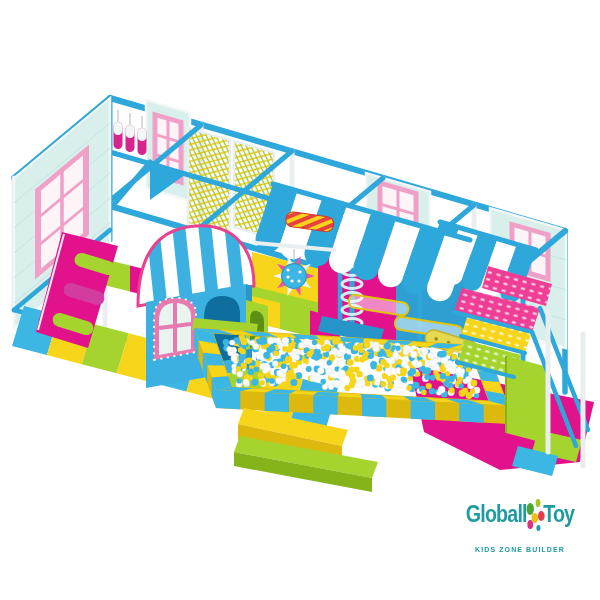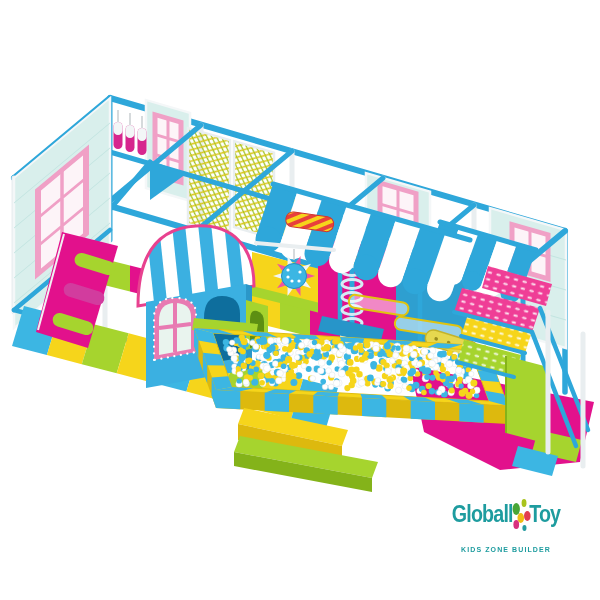--- a/index.html
+++ b/index.html
@@ -10,21 +10,21 @@
   .pipe{stroke:var(--pipe);fill:none;stroke-linecap:round}
   .post{stroke:var(--post);fill:none;stroke-linecap:round}
   .mint{fill:var(--mint);stroke:var(--soft);stroke-width:2.5}
   .sidel{stroke:var(--mintline);stroke-width:1;fill:none}
   .winf{fill:#fdf4f8;stroke:var(--wpink)}
   .winb{stroke:var(--wpink);fill:none}
   .f-mag{fill:var(--magenta)} .f-yel{fill:var(--yellow)} .f-ydp{fill:var(--ydeep)}
   .f-lim{fill:var(--lime)} .f-ldp{fill:var(--ldeep)} .f-tent{fill:var(--tent)}
   .f-bb{fill:var(--ballb)} .f-pink{fill:#ef3e96} .f-teal2{fill:#2e9fd0}
   
-  .logo{position:absolute;top:498px;right:14px;width:160px;text-align:center;color:var(--logoteal)}
+  .logo{position:absolute;top:498px;right:0;width:160px;text-align:center;color:var(--logoteal)}
   .brand{font-weight:bold;font-size:24px;letter-spacing:-1px;line-height:1.2;
          transform:scaleX(.82);transform-origin:center;white-space:nowrap}
   .dots{display:inline-block;position:relative;width:20px;height:33px;vertical-align:-9px}
   .dots i{position:absolute;border-radius:50%}
   .d0{left:0;top:5px;width:9px;height:12px}
   .d1{left:11px;top:1px;width:6px;height:8px}
   .d2{left:6px;top:15px;width:8px;height:10px}
   .d3{left:14px;top:13px;width:8px;height:10px}
   .d4{left:1px;top:22px;width:7px;height:9px}
   .d5{left:12px;top:27px;width:5px;height:6px}

